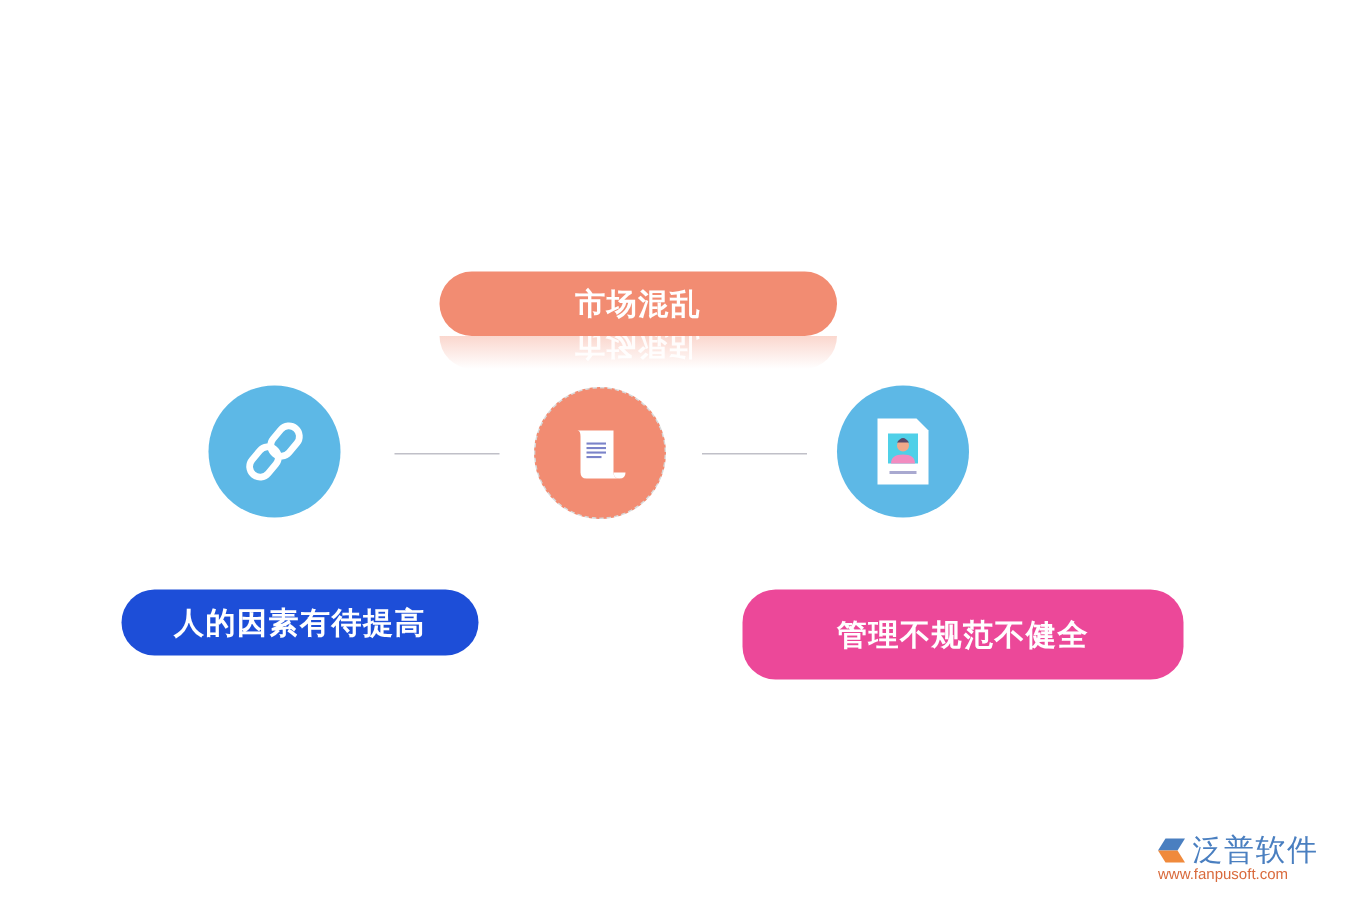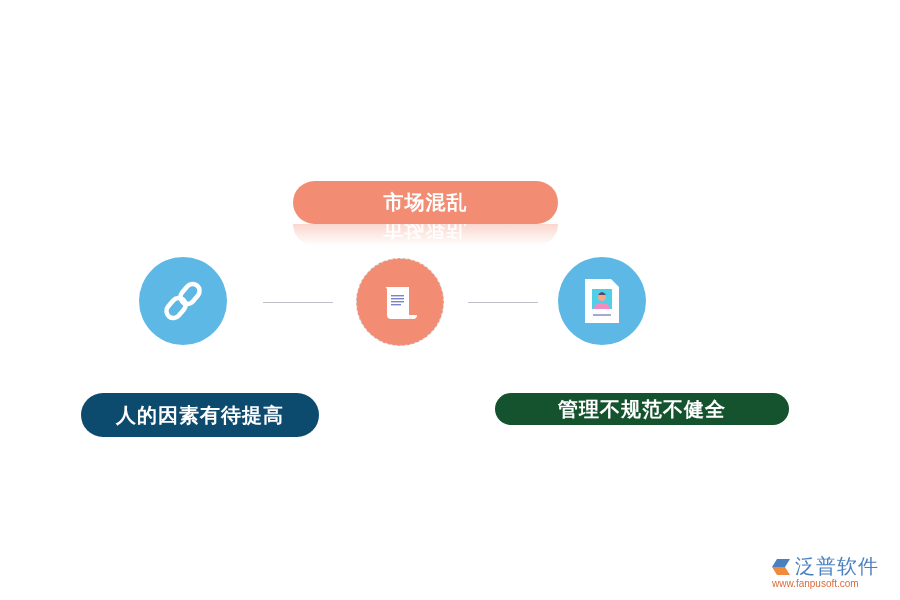--- a/index.html
+++ b/index.html
@@ -6,22 +6,22 @@
     body { width:900px; height:600px; background:#ffffff; position:relative; overflow:hidden;
            font-family:"DejaVu Sans", "Liberation Sans", sans-serif; }
     .pill { position:absolute; border-radius:22px; color:#fff; font-weight:bold;
             display:flex; align-items:center; justify-content:center; letter-spacing:1px; }
     .pill-top { left:293px; top:181px; width:265px; height:43px; background:#f28c72; font-size:20px; }
     .reflect { position:absolute; left:293px; top:224px; width:265px; height:22px; border-radius:0 0 22px 22px;
                background:linear-gradient(to bottom, rgba(242,140,114,0.35), rgba(255,255,255,0)); 
                overflow:hidden; }
     .reflect span { display:block; text-align:center; color:rgba(255,255,255,0.9); font-size:20px; font-weight:bold;
                     transform:scaleY(-1); margin-top:-8px; letter-spacing:1px; }
-    .pill-left { left:81px; top:393px; width:238px; height:44px; background:#0c4a6e; font-size:20px; }
-    .pill-right { left:495px; top:393px; width:294px; height:32px; background:#14532d; font-size:20px; }
+    .pill-left { left:81px; top:393px; width:238px; height:44px; background:#1d4ed8; font-size:20px; }
+    .pill-right { left:495px; top:393px; width:294px; height:60px; background:#ec4899; font-size:20px; }
     .circle { position:absolute; border-radius:50%; display:flex; align-items:center; justify-content:center; }
     .c-left { left:139px; top:257px; width:88px; height:88px; background:#5db8e6; }
     .c-mid { left:356px; top:258px; width:88px; height:88px; background:#f28c72; border:1px dashed #d8d8d8; box-sizing:border-box;
              box-shadow: 0 0 0 2px #fff; }
     .c-right { left:558px; top:257px; width:88px; height:88px; background:#5db8e6; }
     .line { position:absolute; top:302px; height:1px; background:#c0c0c8; }
     .line-l { left:263px; width:70px; }
     .line-r { left:468px; width:70px; }
     .logo { position:absolute; left:770px; top:553px; width:125px; }
     .logo-row { display:flex; align-items:center; }

